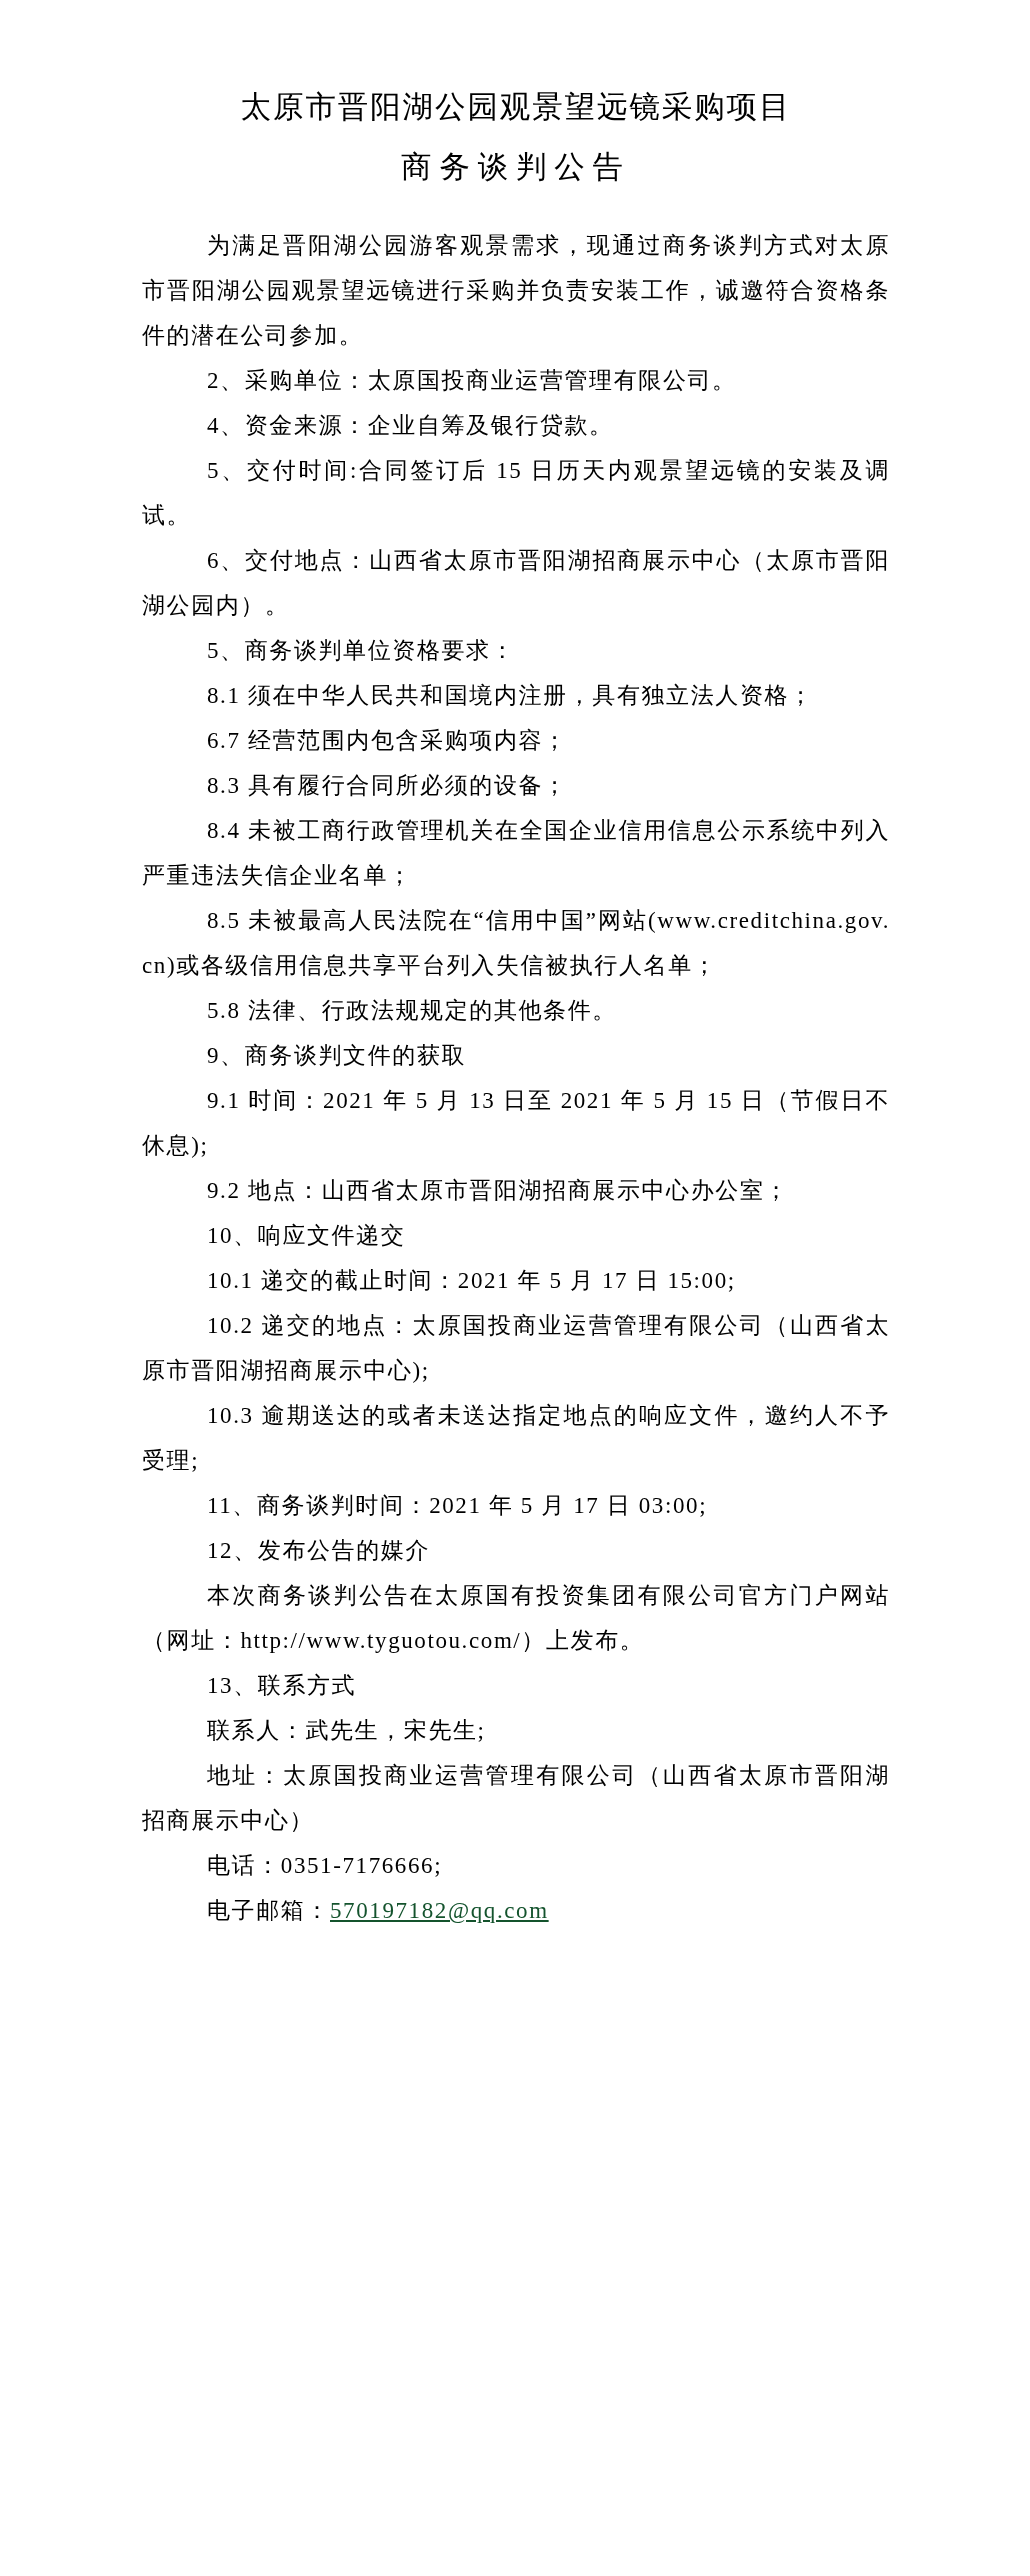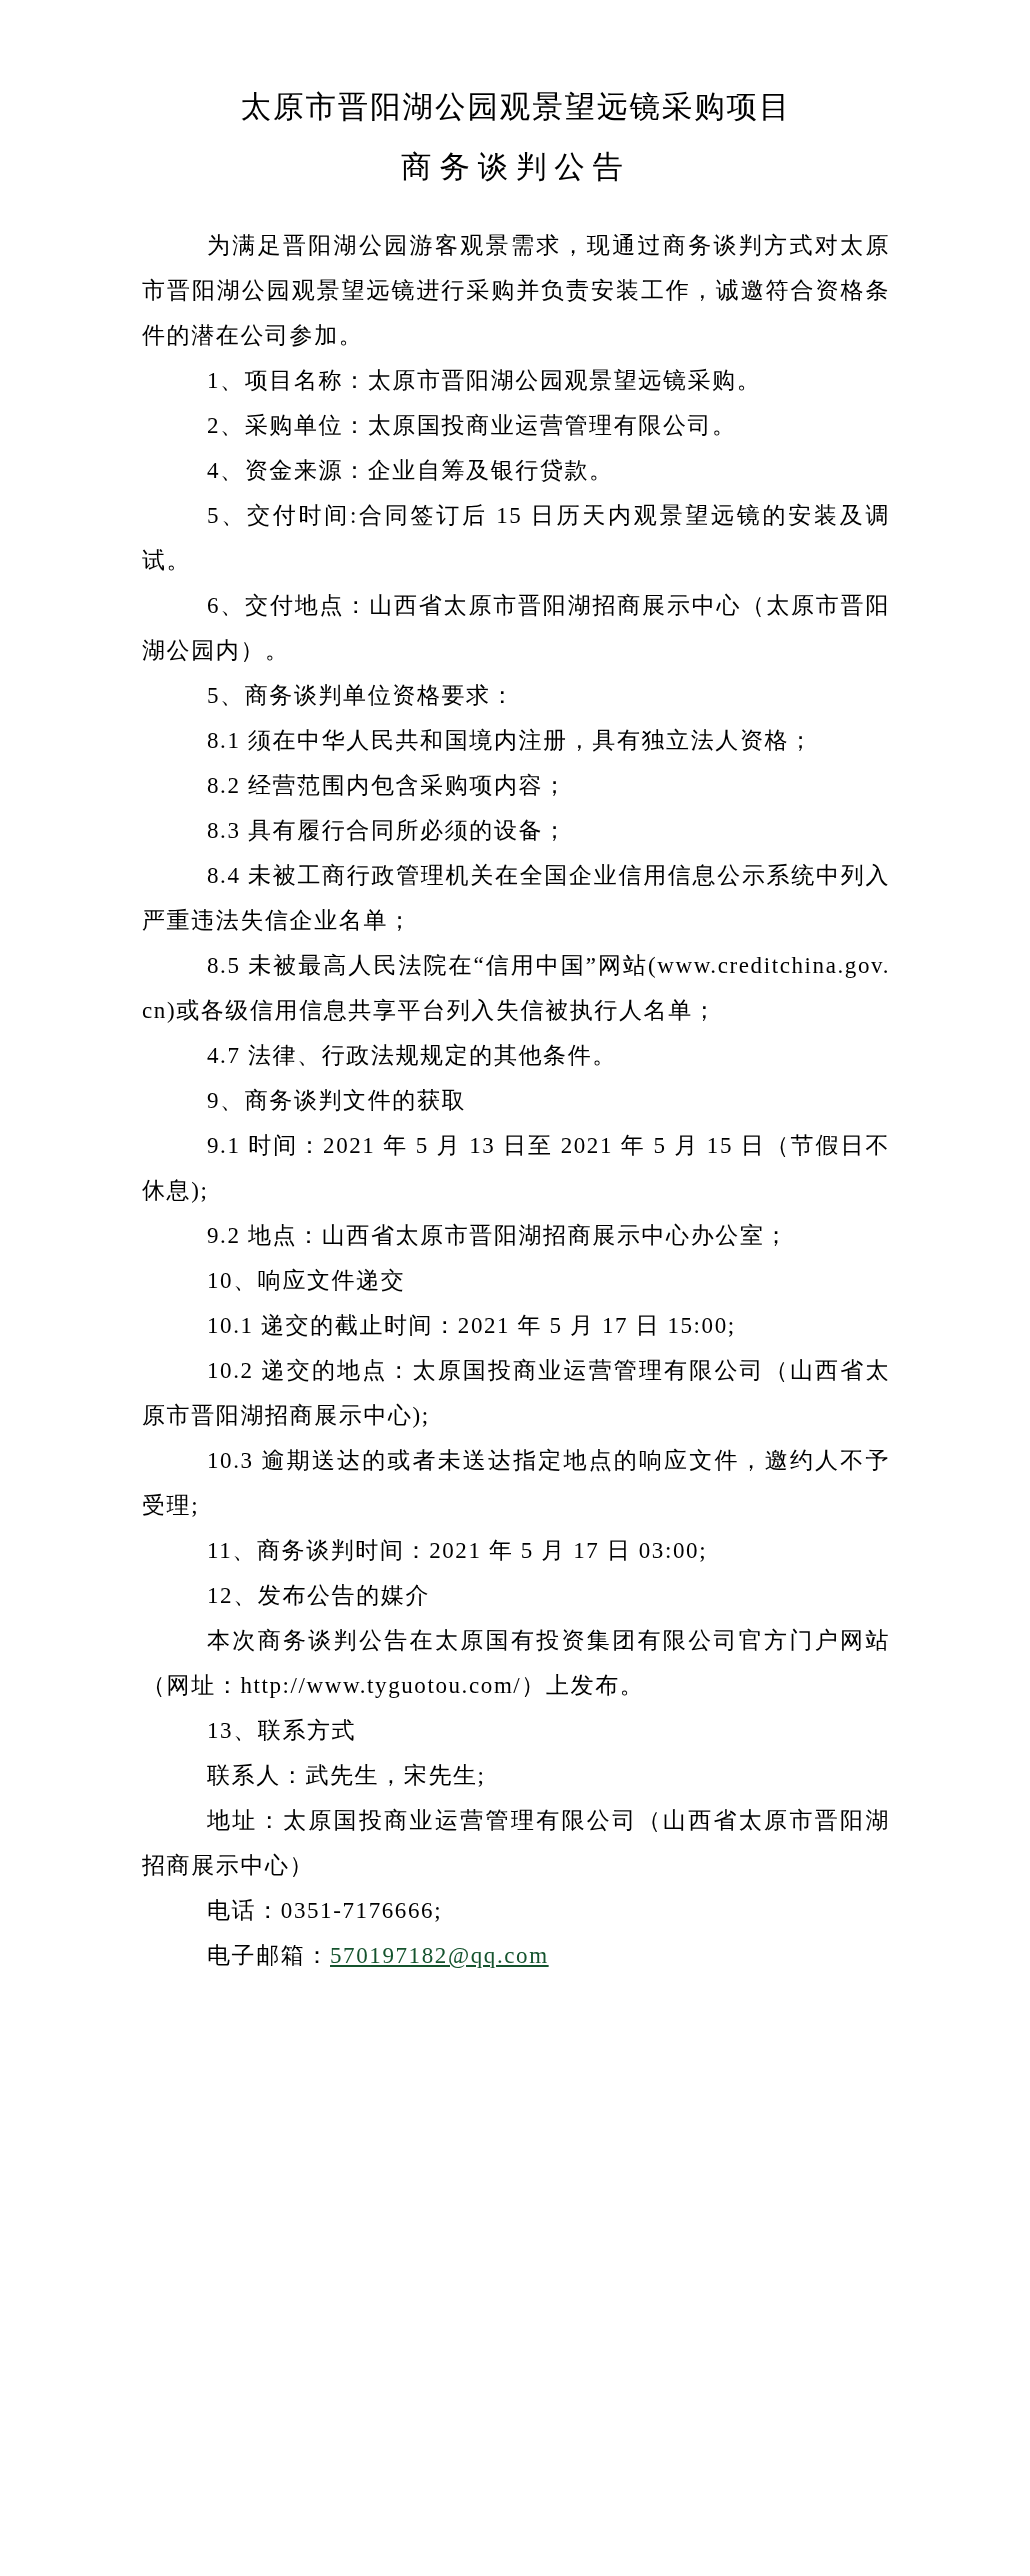--- a/index.html
+++ b/index.html
@@ -48,32 +48,31 @@
 
 <div class="page">
 
   <h1 class="doc-title">太原市晋阳湖公园观景望远镜采购项目</h1>
   <h1 class="doc-title doc-subtitle">商务谈判公告</h1>
 
   <div class="doc-body">
 
     <p class="line">为满足晋阳湖公园游客观景需求，现通过商务谈判方式对太原市晋阳湖公园观景望远镜进行采购并负责安装工作，诚邀符合资格条件的潜在公司参加。</p>
 
-    <p class="line">1、项目名称：太原市晋阳湖公园观景望远镜采购。</p>
     <p class="line">2、采购单位：太原国投商业运营管理有限公司。</p>
     <p class="line">4、资金来源：企业自筹及银行贷款。</p>
     <p class="line">5、交付时间:合同签订后 15 日历天内观景望远镜的安装及调试。</p>
     <p class="line">6、交付地点：山西省太原市晋阳湖招商展示中心（太原市晋阳湖公园内）。</p>
     <p class="line">5、商务谈判单位资格要求：</p>
     <p class="line">8.1 须在中华人民共和国境内注册，具有独立法人资格；</p>
-    <p class="line">8.2 经营范围内包含采购项内容；</p>
+    <p class="line">6.7 经营范围内包含采购项内容；</p>
     <p class="line">8.3 具有履行合同所必须的设备；</p>
     <p class="line">8.4 未被工商行政管理机关在全国企业信用信息公示系统中列入严重违法失信企业名单；</p>
     <p class="line">8.5 未被最高人民法院在“信用中国”网站(www.creditchina.gov.cn)或各级信用信息共享平台列入失信被执行人名单；</p>
-    <p class="line">4.7 法律、行政法规规定的其他条件。</p>
+    <p class="line">5.8 法律、行政法规规定的其他条件。</p>
     <p class="line">9、商务谈判文件的获取</p>
     <p class="line">9.1 时间：2021 年 5 月 13 日至 2021 年 5 月 15 日（节假日不休息);</p>
     <p class="line">9.2 地点：山西省太原市晋阳湖招商展示中心办公室；</p>
     <p class="line">10、响应文件递交</p>
     <p class="line">10.1 递交的截止时间：2021 年 5 月 17 日 15:00;</p>
     <p class="line">10.2 递交的地点：太原国投商业运营管理有限公司（山西省太原市晋阳湖招商展示中心);</p>
     <p class="line">10.3 逾期送达的或者未送达指定地点的响应文件，邀约人不予受理;</p>
     <p class="line">11、商务谈判时间：2021 年 5 月 17 日 03:00;</p>
     <p class="line">12、发布公告的媒介</p>
     <p class="line">本次商务谈判公告在太原国有投资集团有限公司官方门户网站（网址：http://www.tyguotou.com/）上发布。</p>

